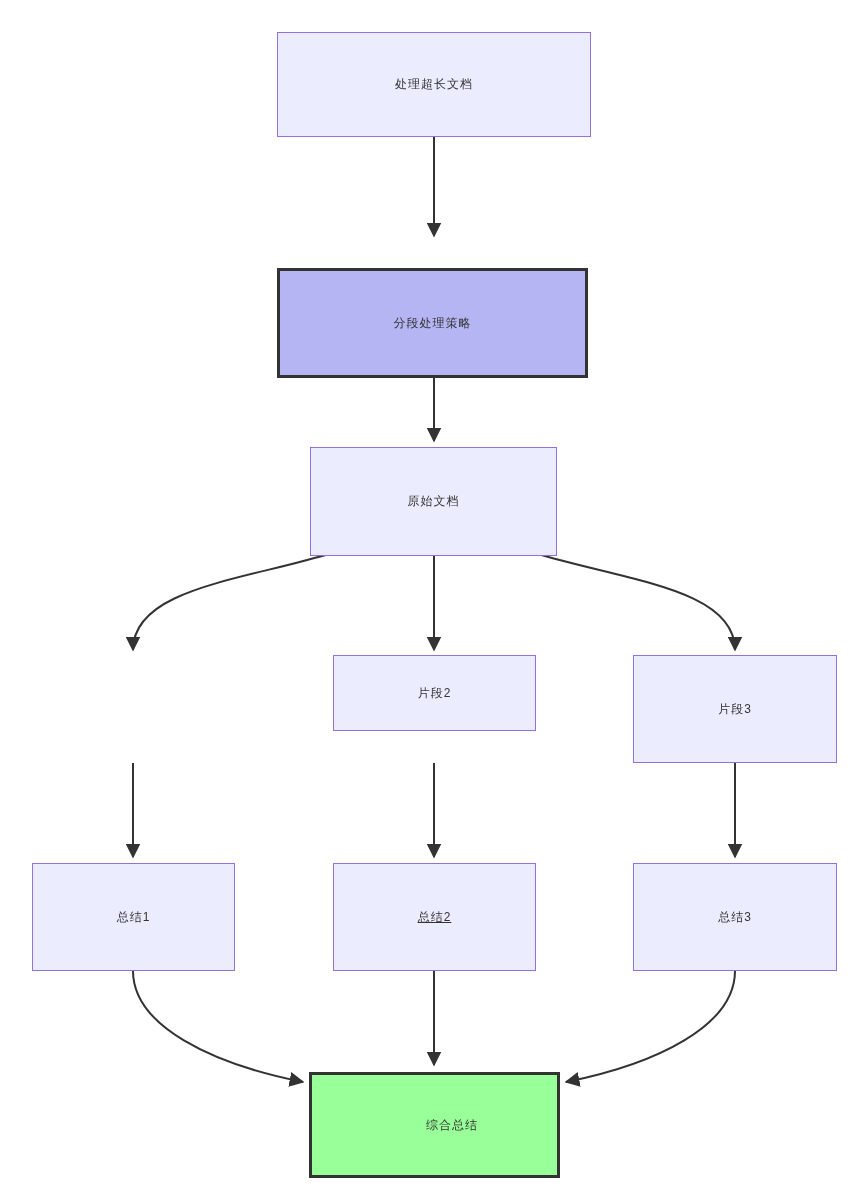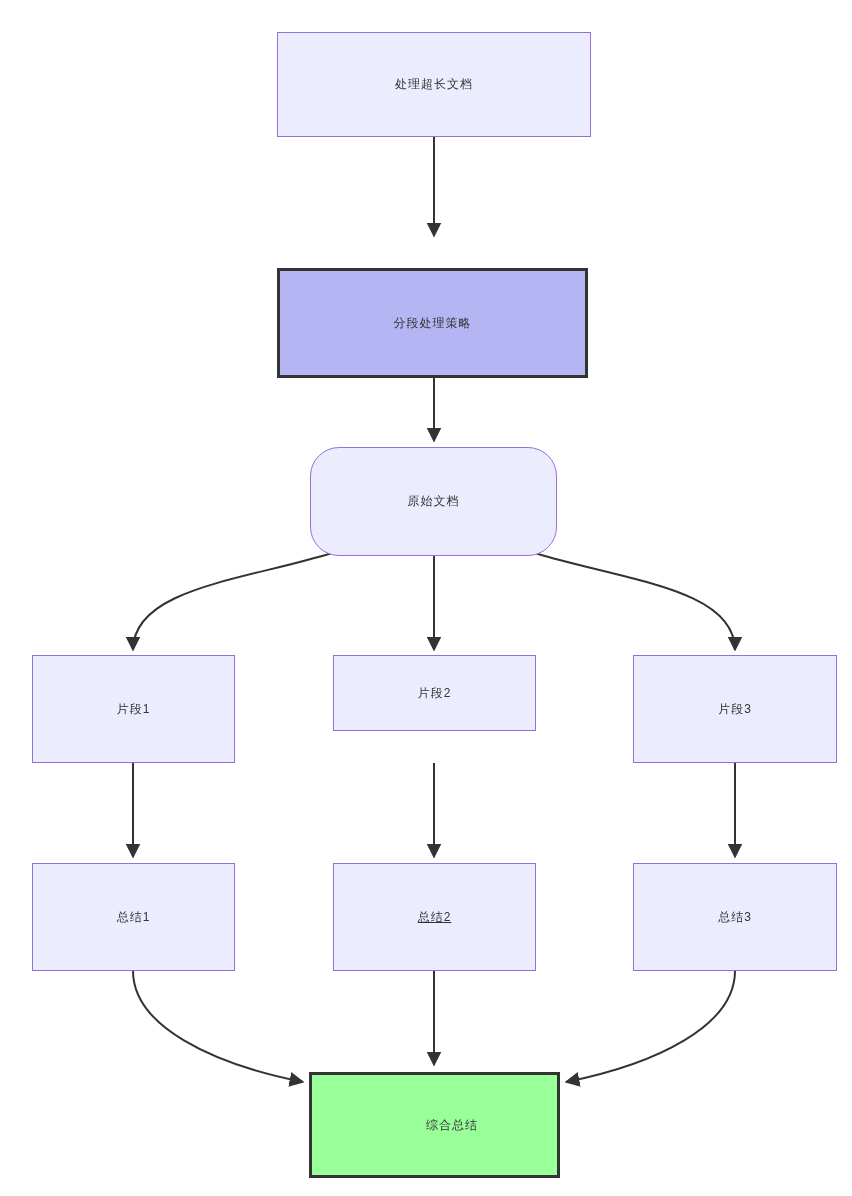--- a/index.html
+++ b/index.html
@@ -76,23 +76,22 @@
     <path class="edge" d="M735,763 L735,857" marker-end="url(#arrow)"></path>
     <path class="edge" d="M133,971 C133,1026 212,1064 303,1082" marker-end="url(#arrow)"></path>
     <path class="edge" d="M434,971 L434,1065" marker-end="url(#arrow)"></path>
     <path class="edge" d="M735,971 C735,1026 656,1064 566,1082" marker-end="url(#arrow)"></path>
   </svg>
 
   <div class="node" style="left:277px; top:32px; width:314px; height:105px;">处理超长文档</div>
 
   <div class="node node--purple" style="left:277px; top:240px; width:311px; height:110px;margin-top:28px;">分段处理策略</div>
 
-  <div class="node" style="left:310px; top:447px; width:247px; height:109px;border-radius:29px;">原始文档</div>
+  <div class="node" style="left:310px; top:447px; width:247px; height:109px;">原始文档</div>
 
-  <div class="node" style="left:32px; top:655px; width:203px; height:108px;">片段1</div>
 
   <div class="node" style="left:333px; top:655px; width:203px; height:76px;">片段2</div>
 
   <div class="node" style="left:633px; top:655px; width:204px; height:108px;">片段3</div>
 
   <div class="node" style="left:32px; top:863px; width:203px; height:108px;">总结1</div>
 
   <div class="node" style="left:333px; top:863px; width:203px; height:108px;text-decoration:underline;">总结2</div>
 
   <div class="node" style="left:633px; top:863px; width:204px; height:108px;">总结3</div>

